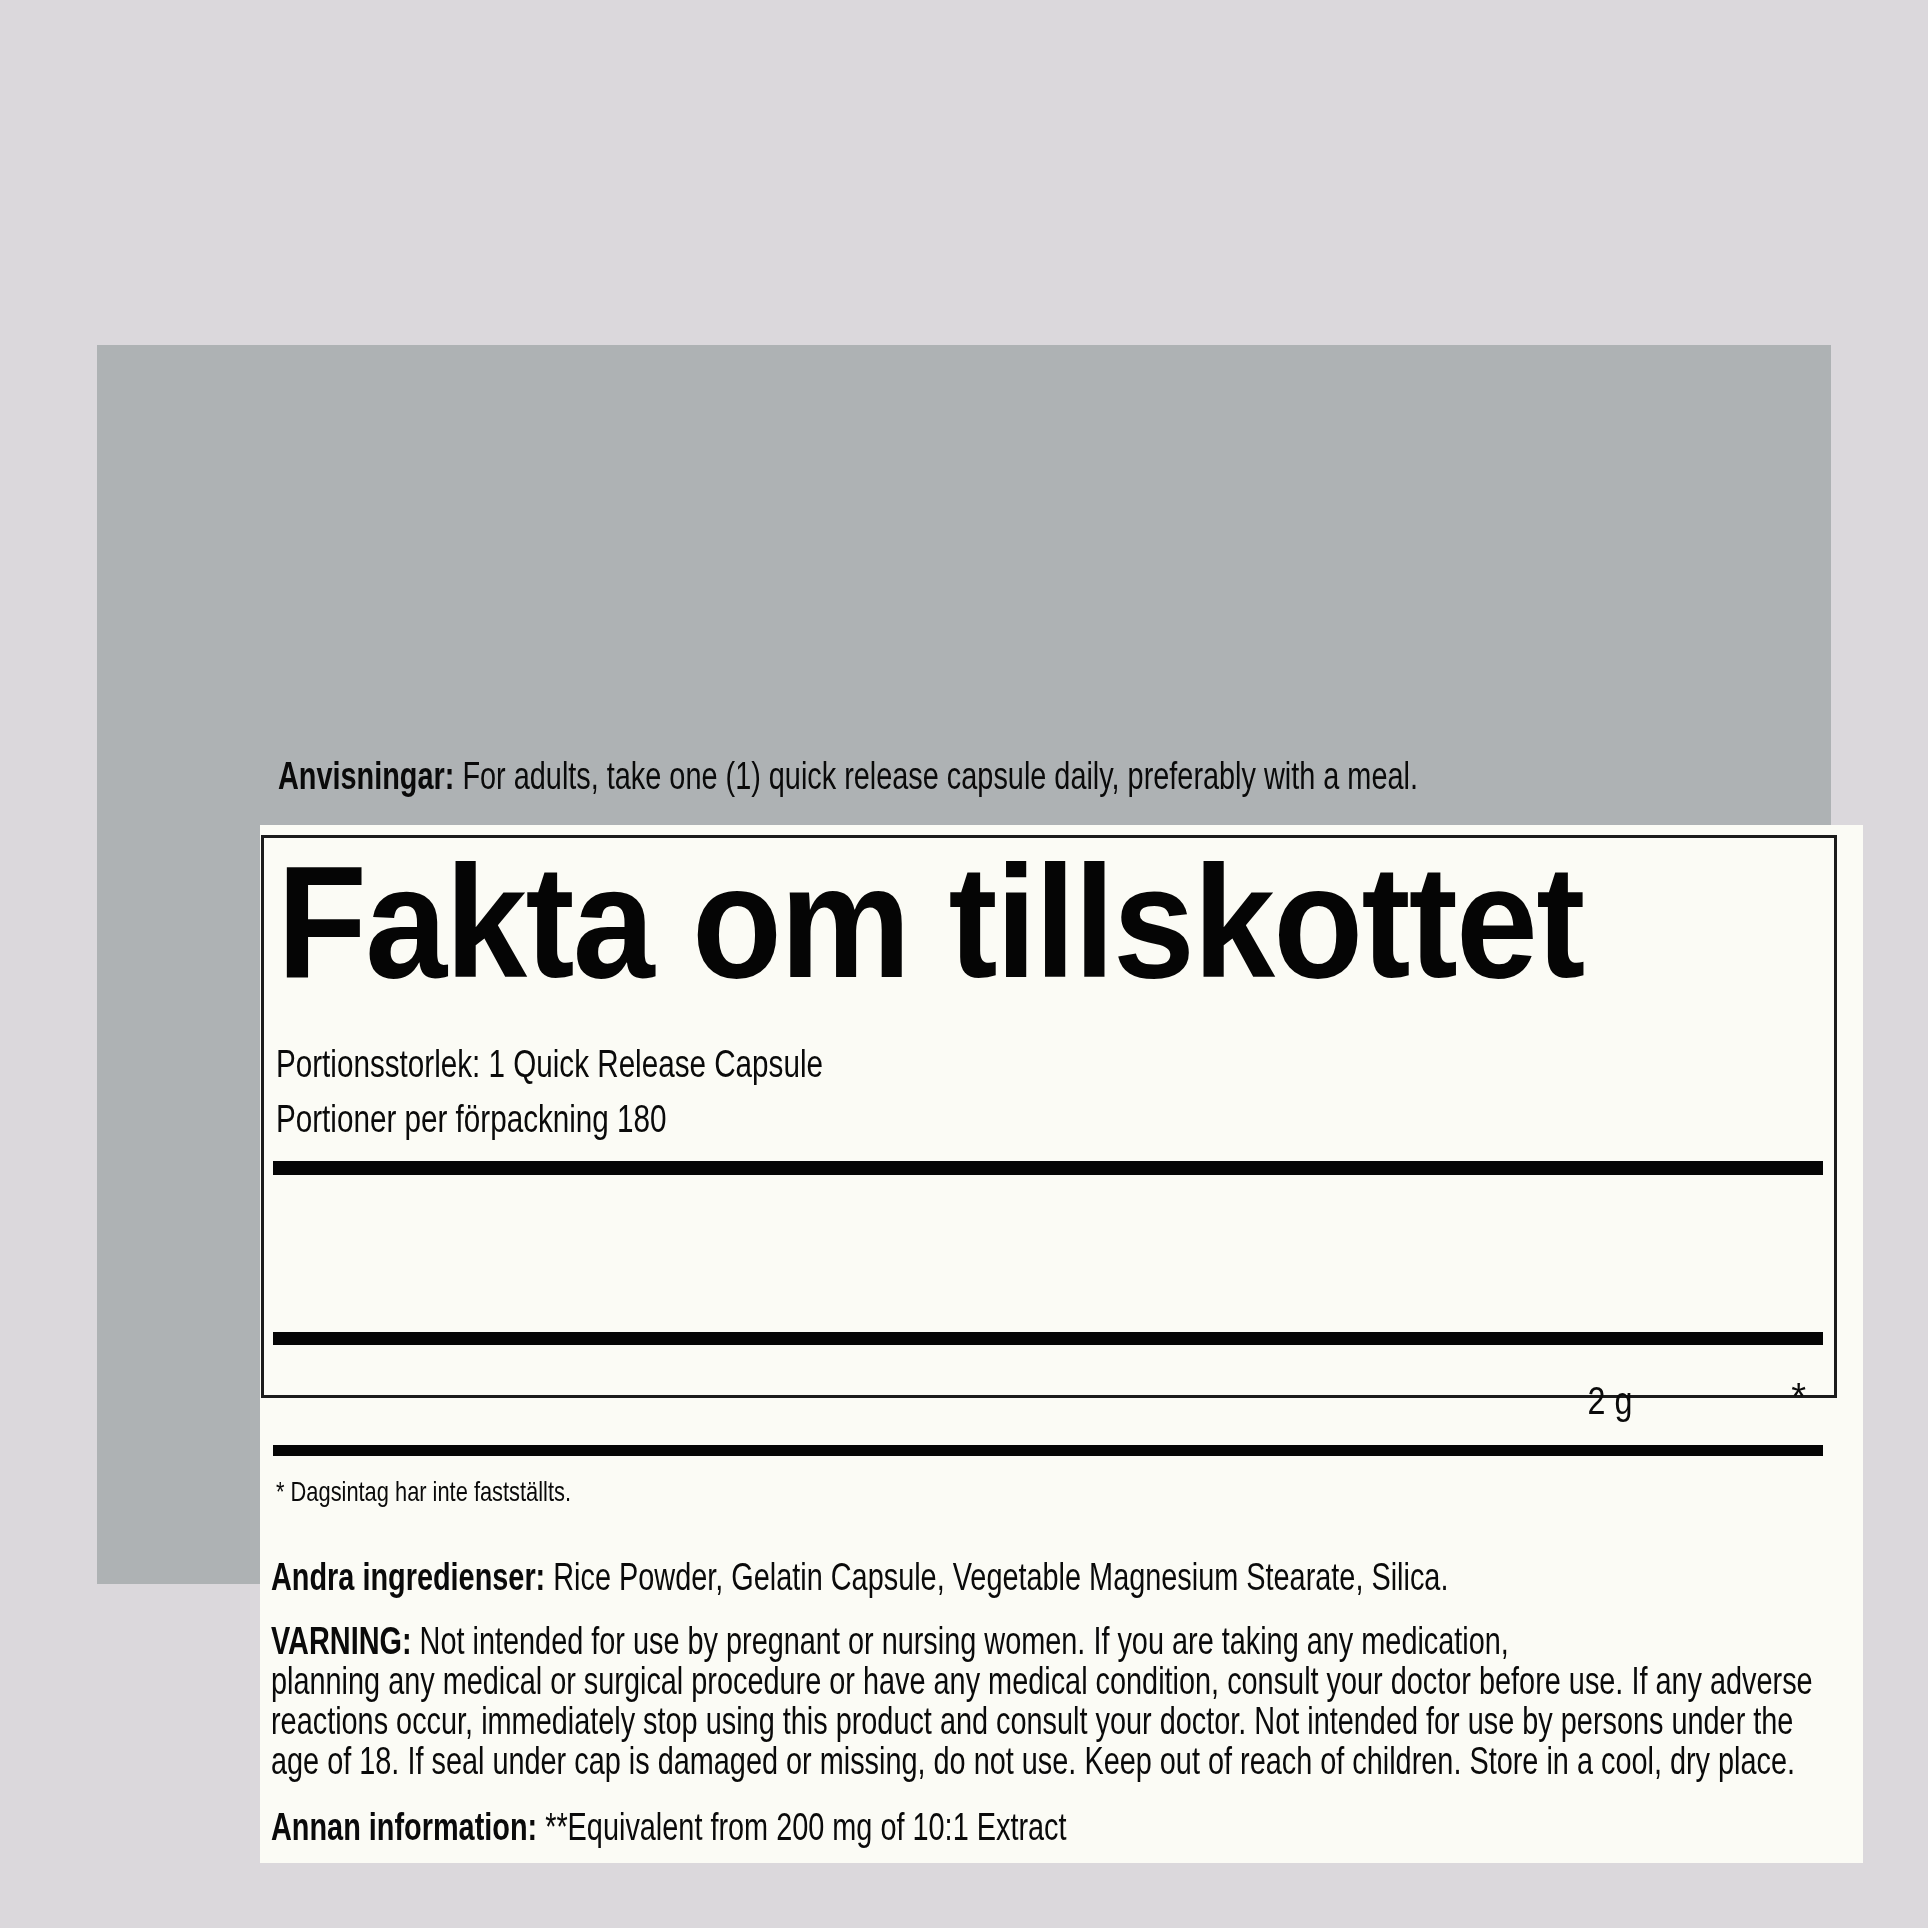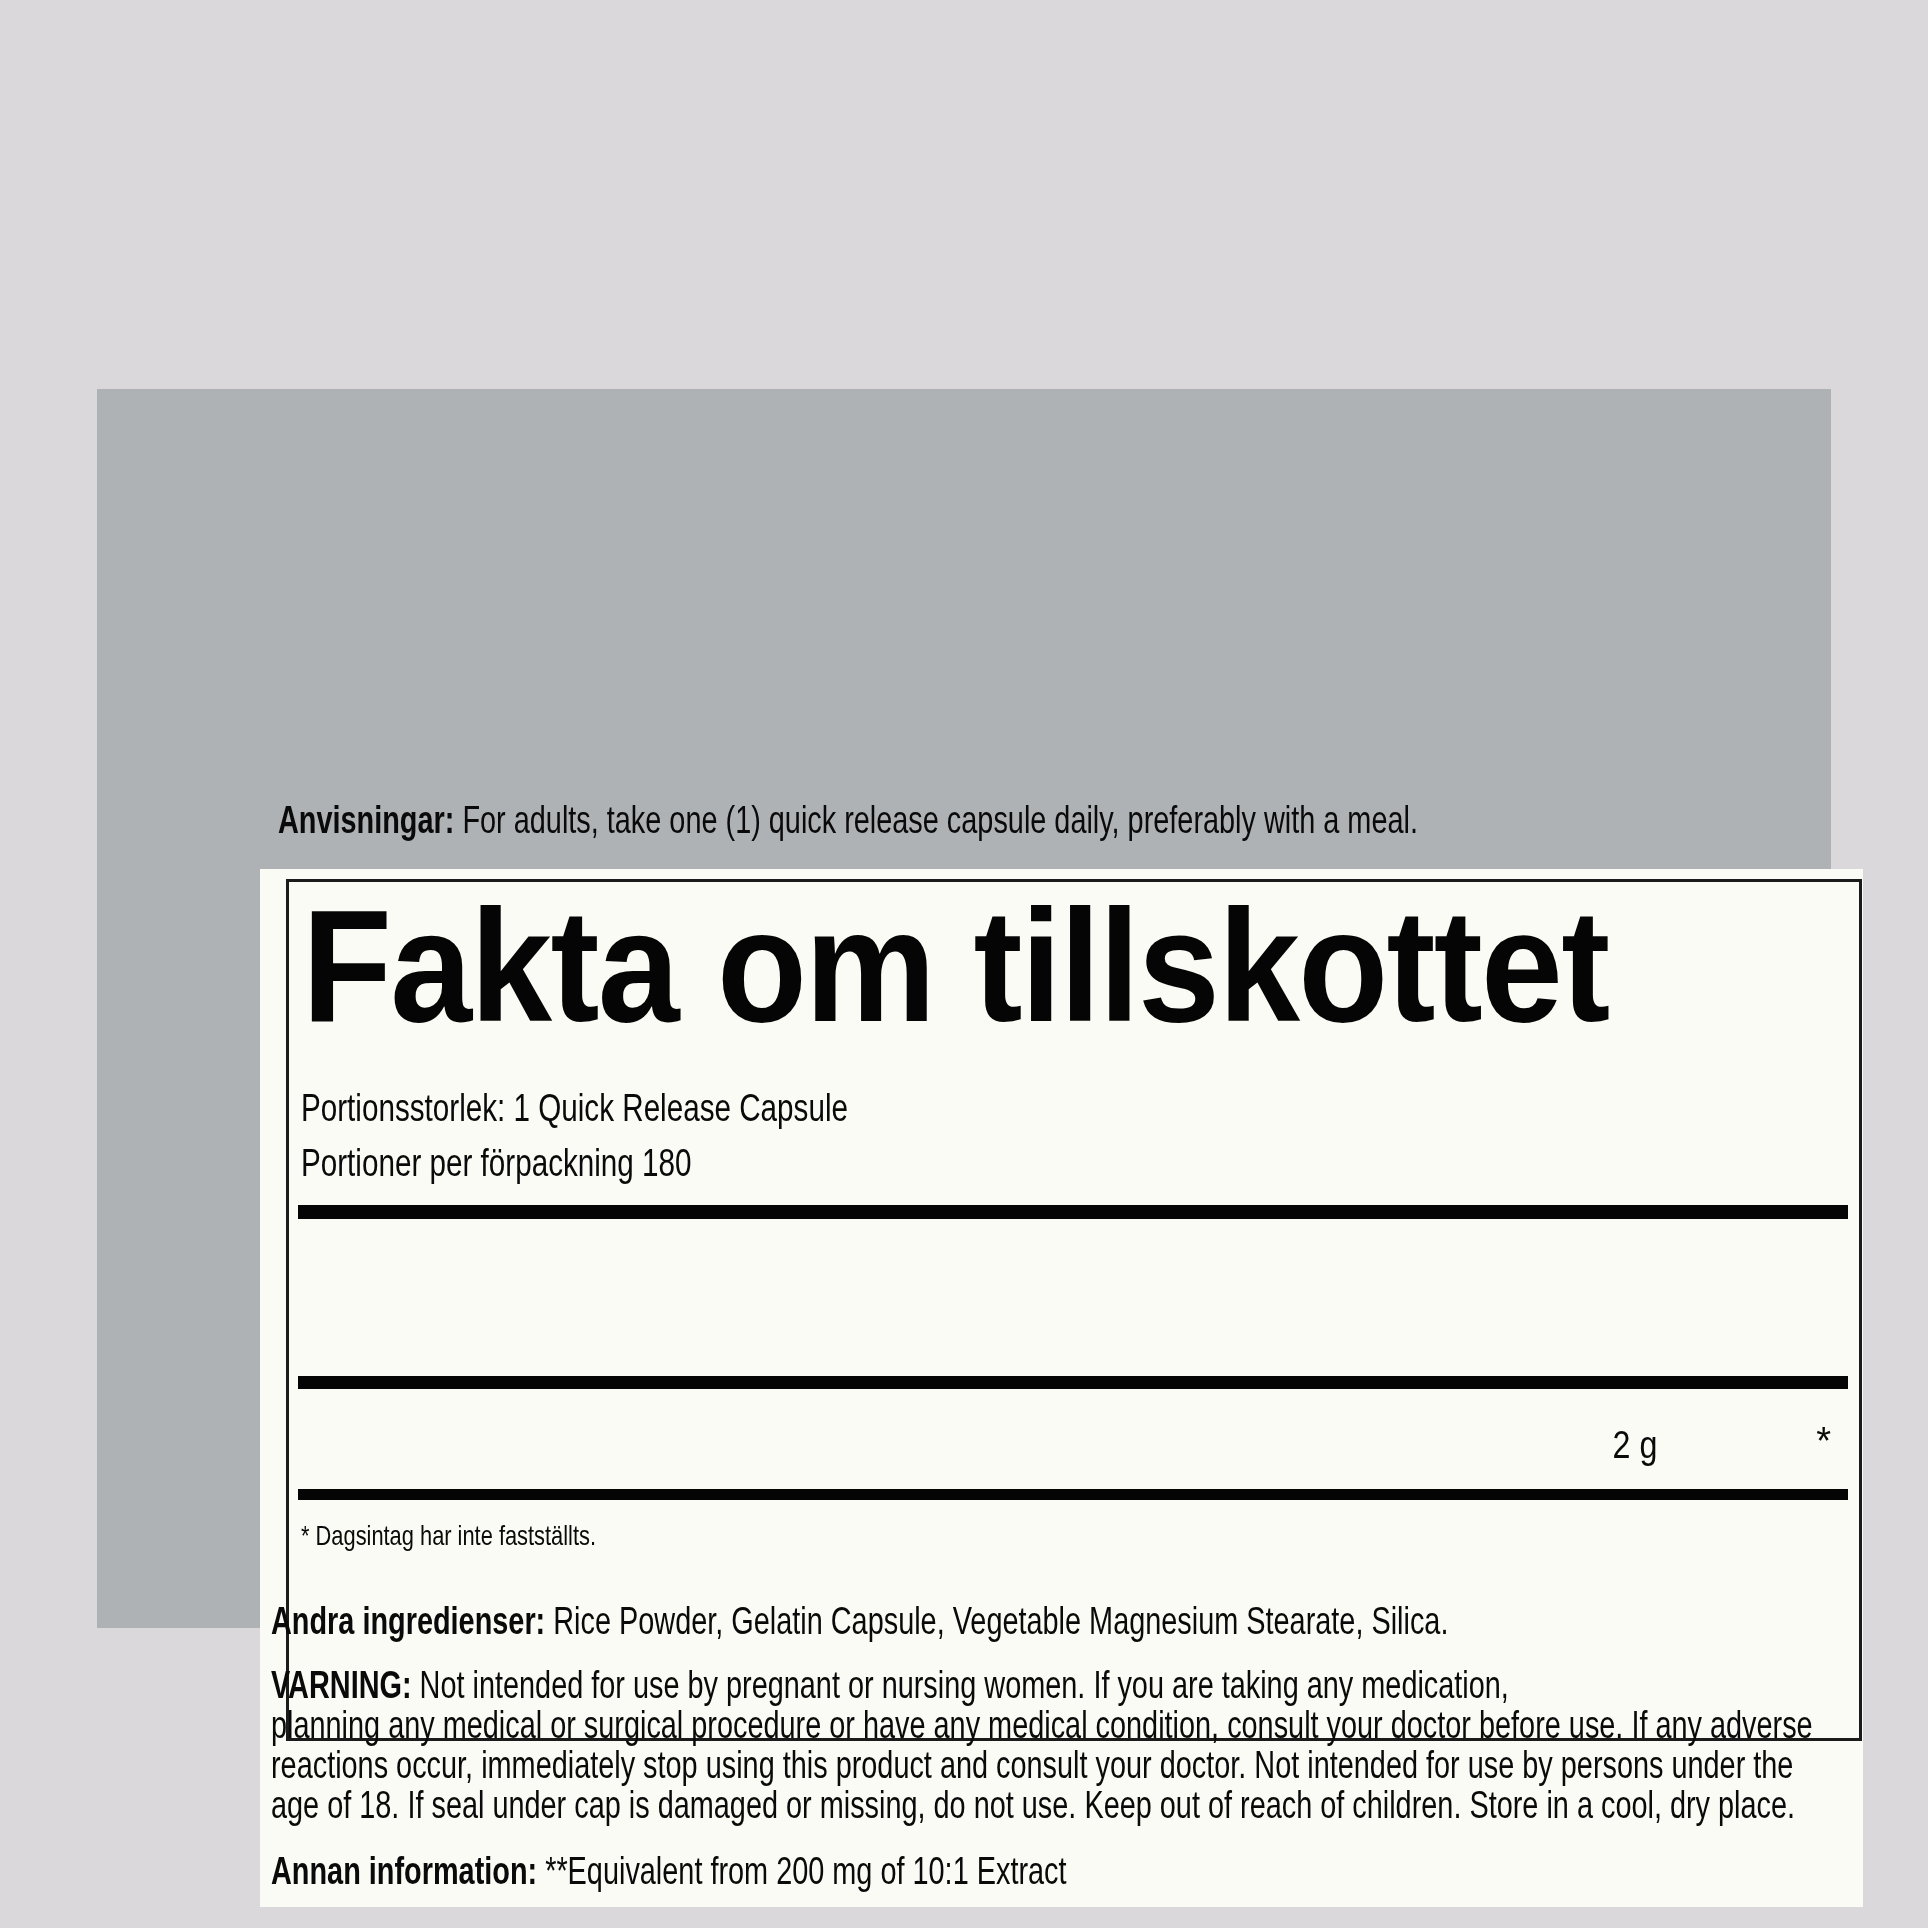--- a/index.html
+++ b/index.html
@@ -15,21 +15,20 @@
     color: #0a0a0a;
     overflow: hidden;
   }
   .panel {
     position: absolute;
     left: 97px;
     top: 345px;
     width: 1734px;
     height: 1239px;
     background: #aeb2b4;
-    margin-top: 44px;
   }
   .directions {
     position: absolute;
     left: 181px;
     top: 411px;
     font-size: 39px;
     line-height: 1;
     white-space: nowrap;
     transform: scaleX(0.74);
     transform-origin: 0 0;
@@ -37,24 +36,24 @@
   .sheet {
     position: absolute;
     left: 163px;
     top: 480px;
     width: 1603px;
     height: 1038px;
     background: #fbfbf5;
   }
   .facts-box {
     position: absolute;
-    left: 26px;
+    left: 1px;
     top: 10.4px;
     width: 1576px;
-    height: 862px;
+    height: 563px;
     border: 3.8px solid #1b1b1b;
     box-sizing: border-box;
     text-decoration: underline;
   }
   .facts-title {
     position: absolute;
     left: 13px;
     top: 3.8px;
     font-size: 160px;
     font-weight: bold;

